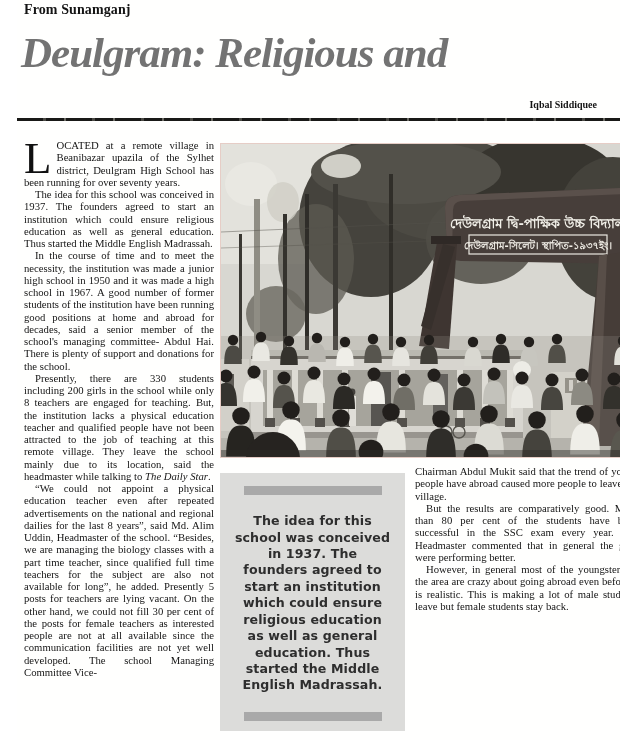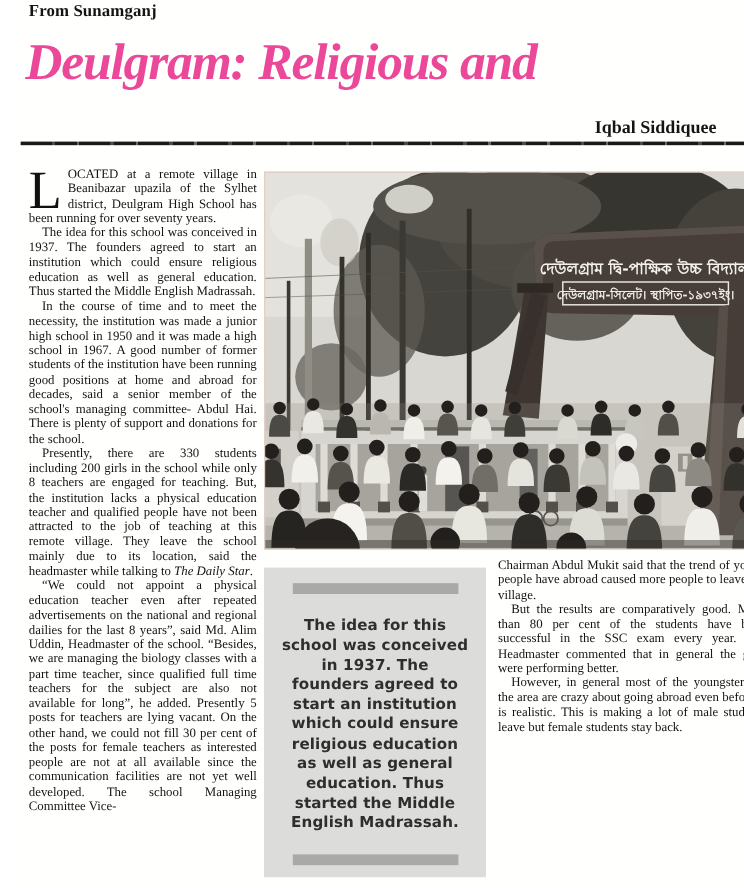--- a/index.html
+++ b/index.html
@@ -1,22 +1,22 @@
 <!DOCTYPE html>
 <html><head>
 <meta charset="utf-8">
 <style>
   html,body{margin:0;padding:0;background:#fff;}
   .page{position:relative;width:620px;height:740px;background:#fffffe;overflow:hidden;
         font-family:"Liberation Serif",serif;color:#141414;margin-left:17px;}
   .kicker{position:absolute;top:2px;left:7px;font-size:14px;font-weight:bold;letter-spacing:.1px;}
   .headline{position:absolute;top:31px;left:4px;margin:0;font-size:43px;line-height:44px;
-            font-weight:bold;font-style:italic;letter-spacing:-1px;color:#ec4899;}
+            font-weight:bold;font-style:italic;letter-spacing:-1px;color:#737373;}
   .headline span{white-space:nowrap;}
-  .byline{position:absolute;top:99px;right:40px;font-size:15px;font-weight:bold;}
+  .byline{position:absolute;top:99px;right:40px;font-size:10px;font-weight:bold;}
   .rule{position:absolute;top:118px;left:0;width:620px;height:2.6px;
         background:repeating-linear-gradient(90deg,#191917 0 26px,#4a4944 26px 29px,#191917 29px 47px,#6a6962 47px 49px);}
   .content{position:absolute;top:136px;left:7px;right:2px;bottom:0;display:flex;}
   .col-left{flex:0 0 190px;width:190px;padding-top:3px;}
   .para{margin:0;font-size:10.7px;line-height:12.25px;text-align:justify;}
   .indent{text-indent:11px;}
   .dropcap{float:left;font-size:45px;line-height:33px;padding:3px 5px 0 0;font-weight:400;color:#101010;}
   .right-area{flex:1;margin-left:6px;display:flex;flex-direction:column;}
   .photo{margin:7px 0 0 0;width:474px;height:315px;border:1px solid #e6cdc6;box-sizing:border-box;background:#d6d5cf;font-weight:bold;}
   .photo svg{display:block;}

